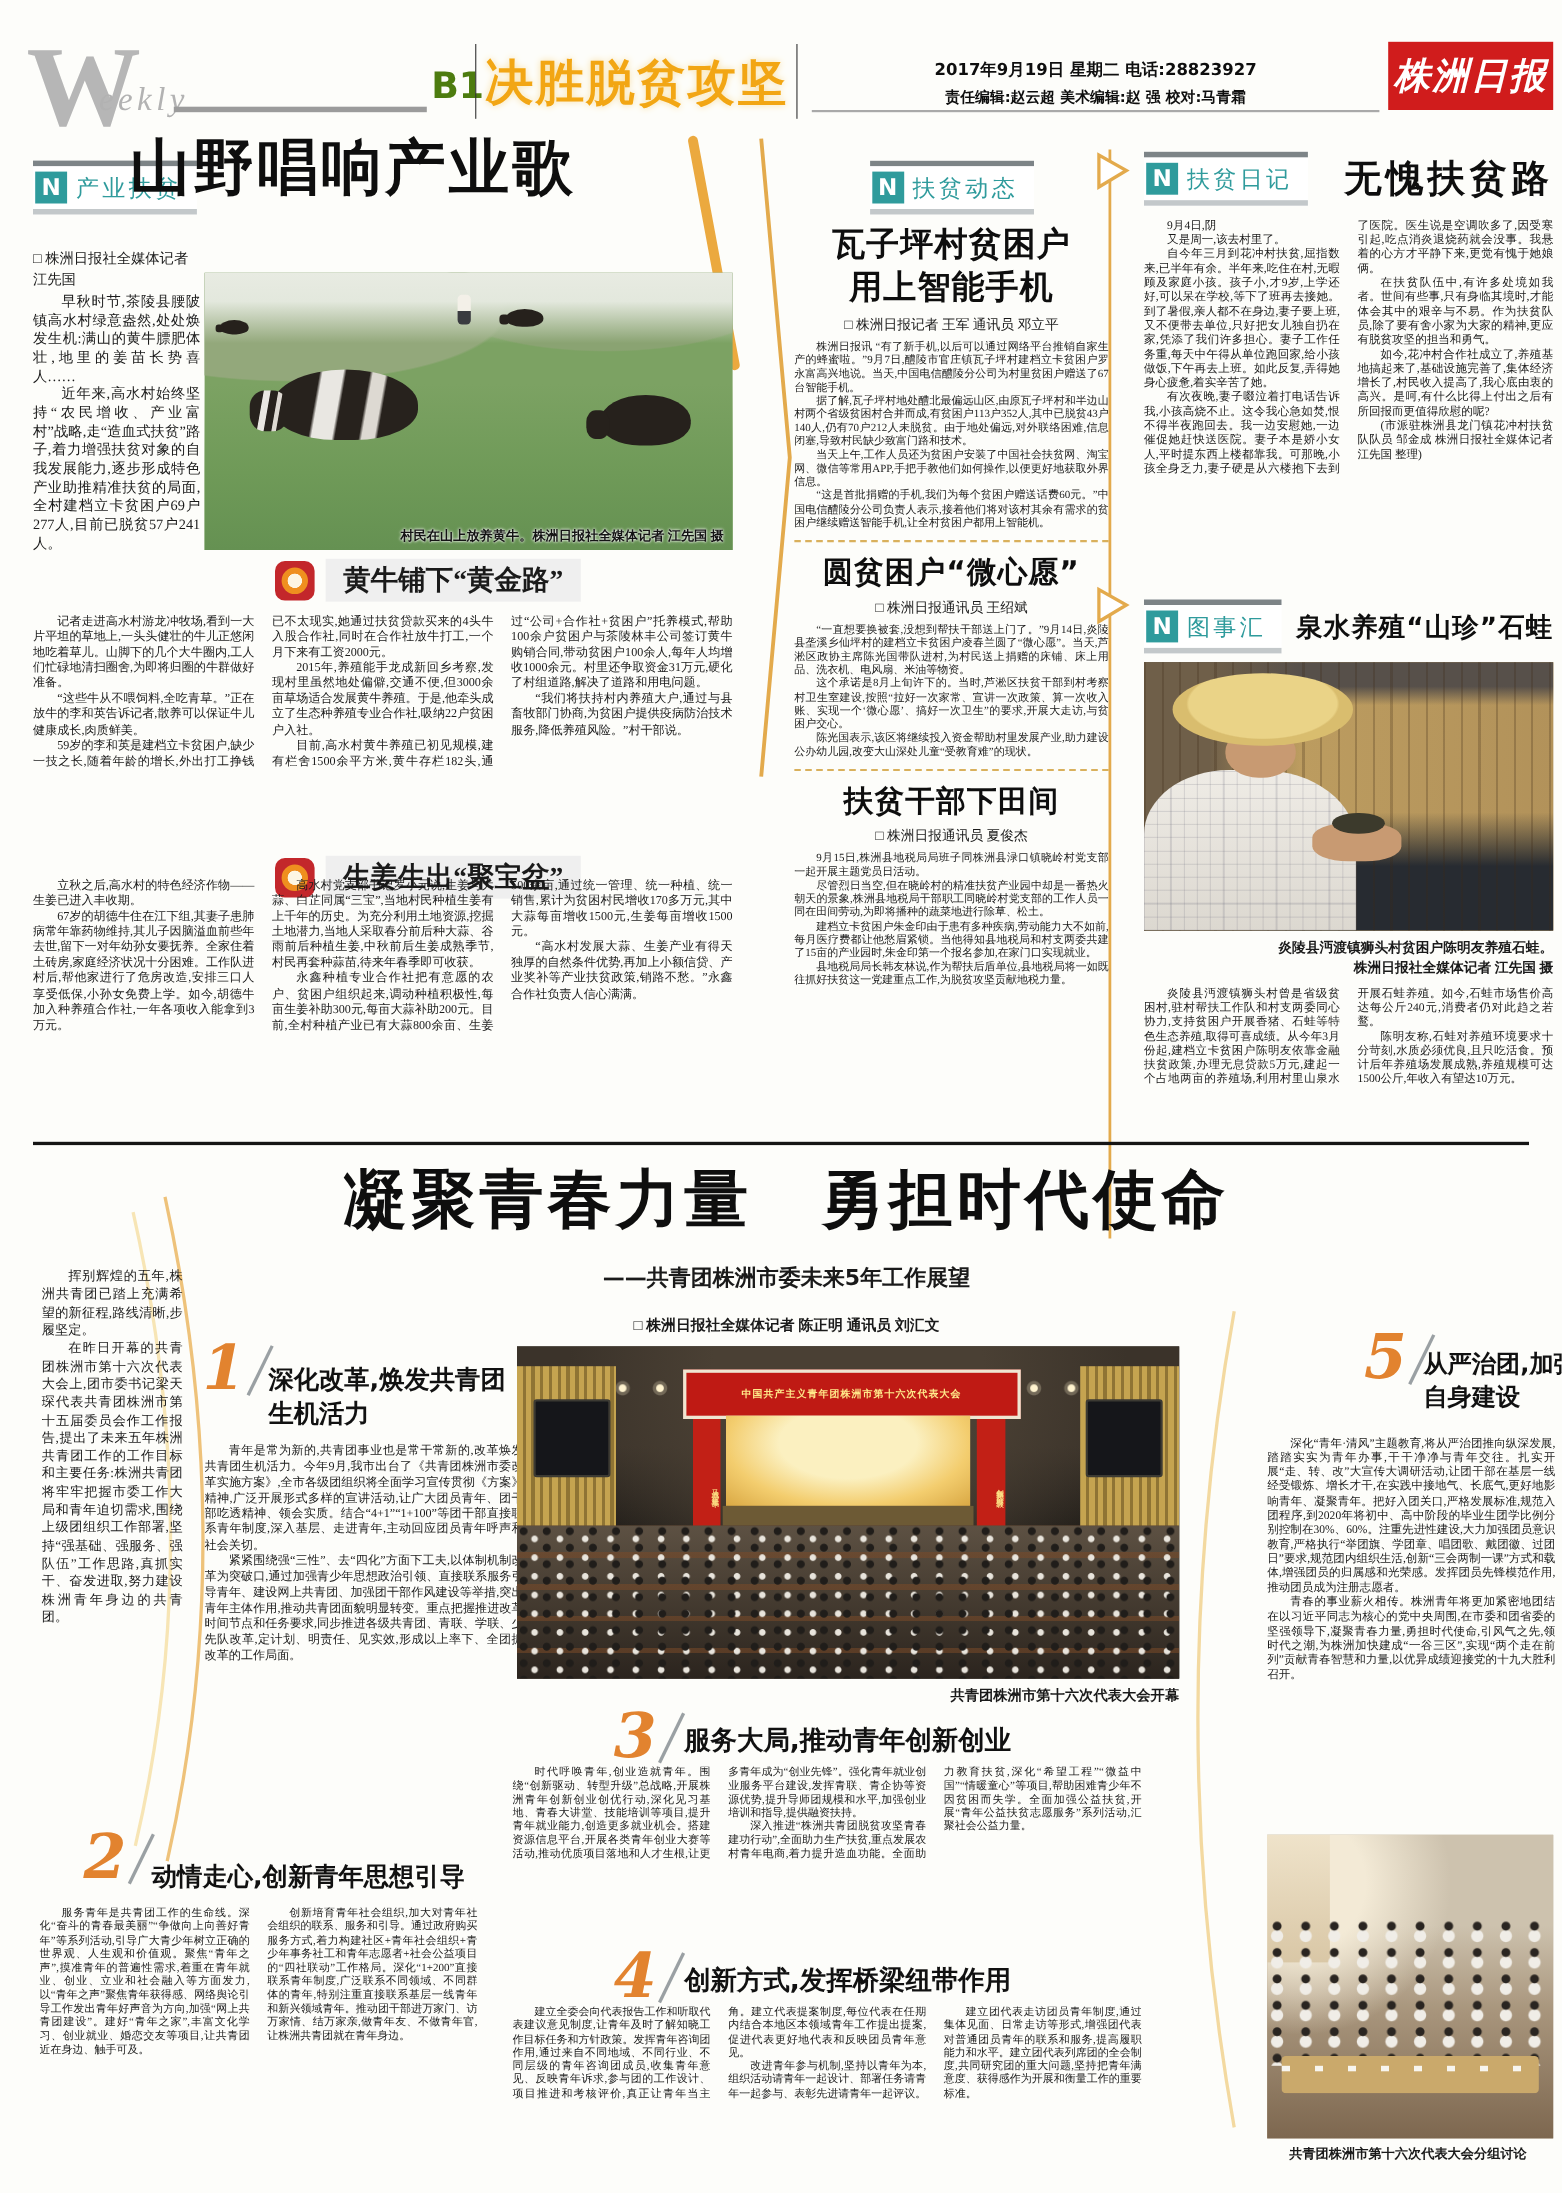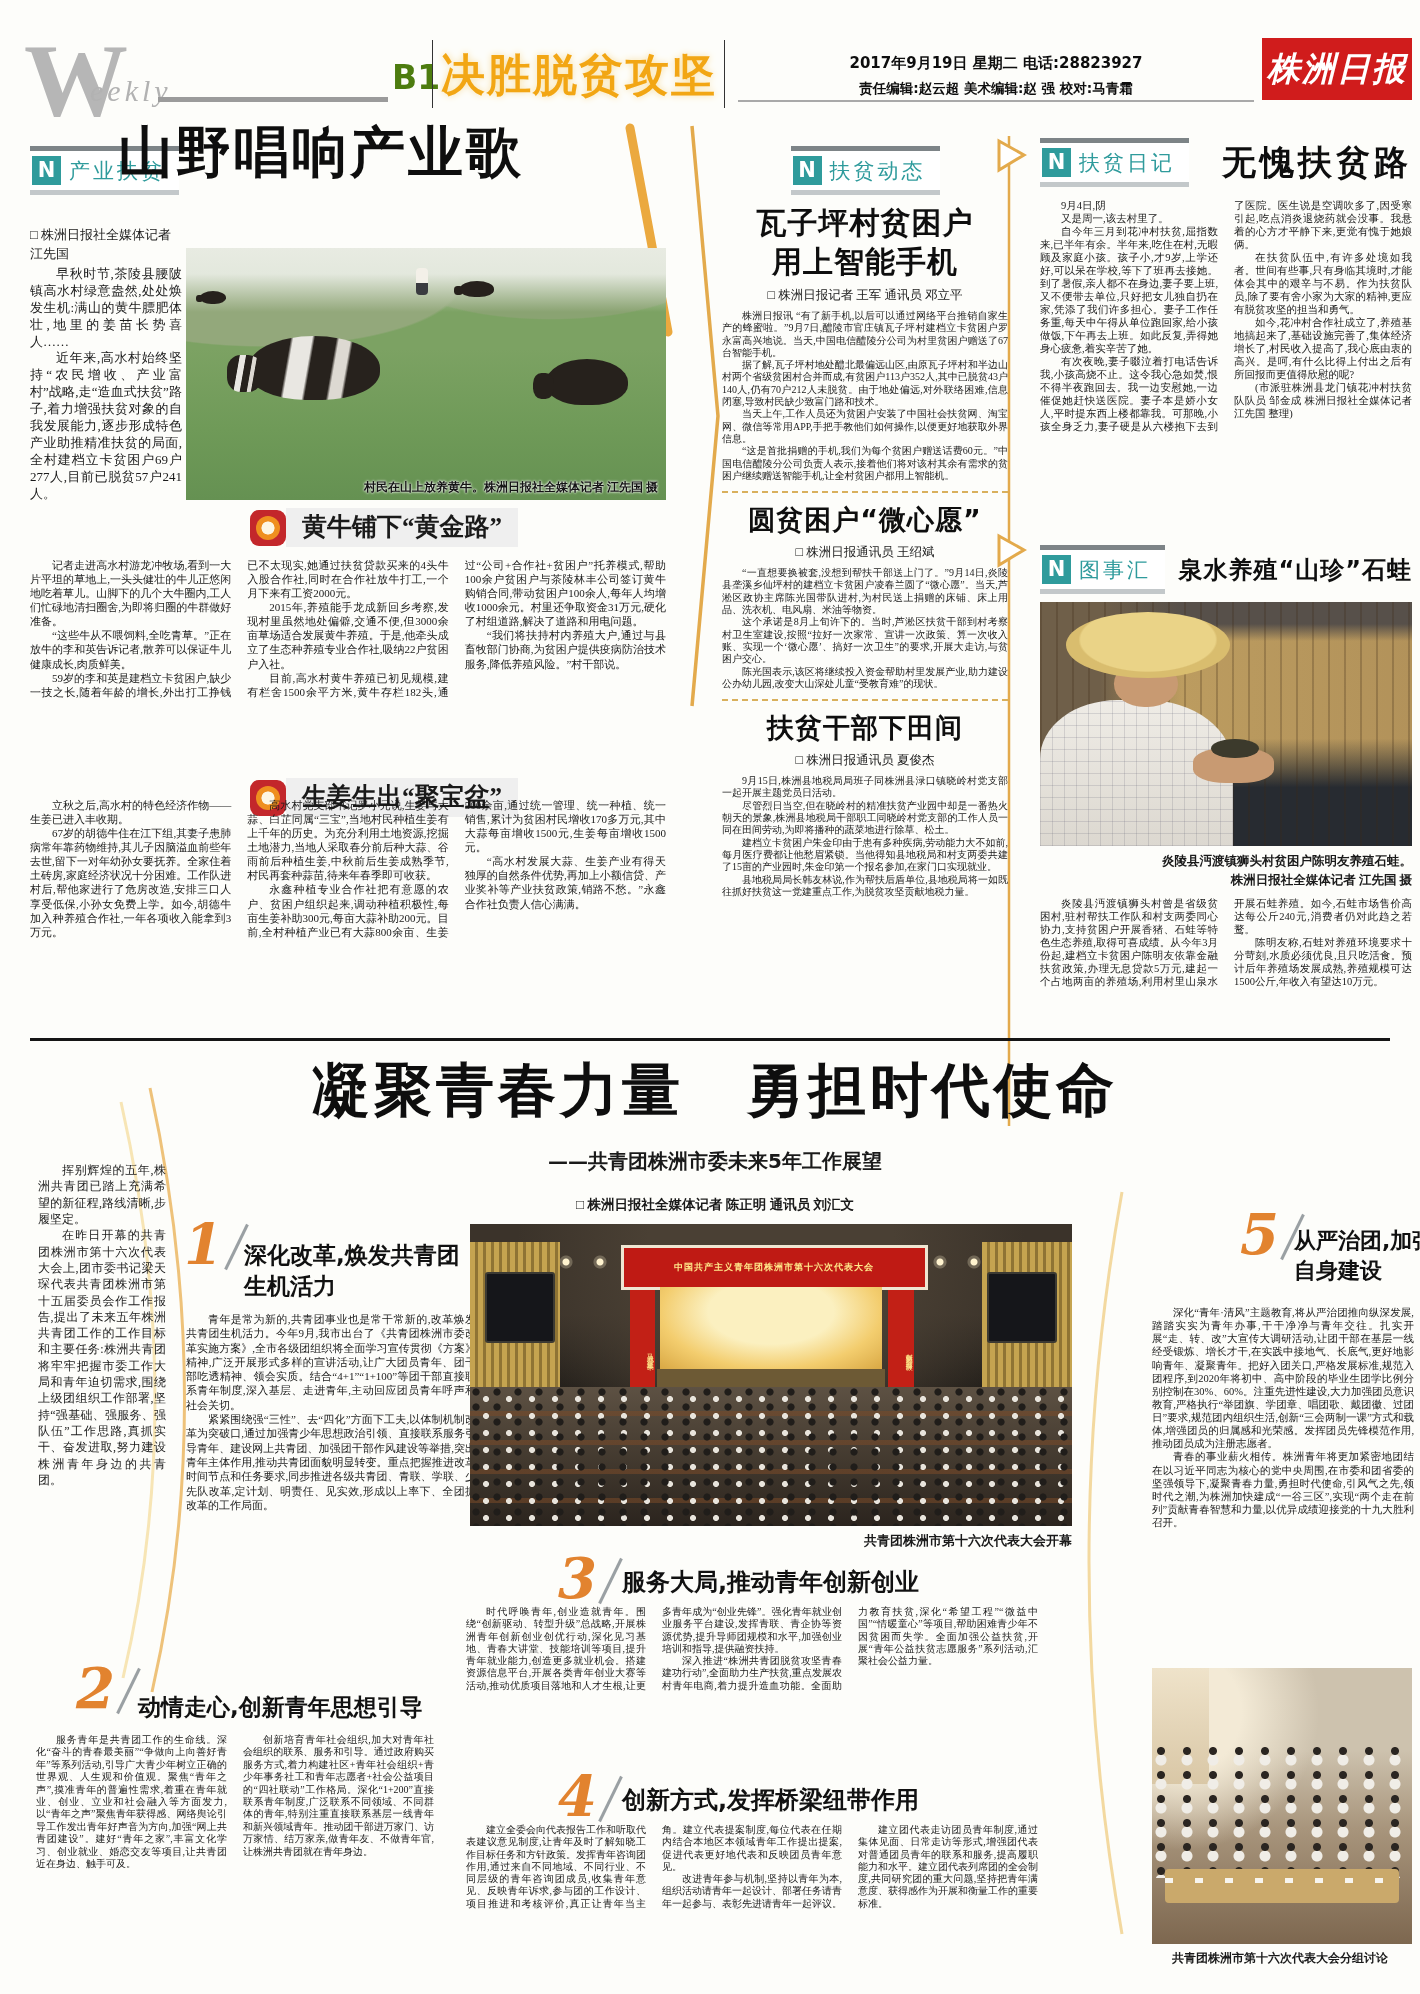--- a/index.html
+++ b/index.html
@@ -30,21 +30,21 @@
   .tag{display:inline-flex;align-items:center;gap:8px;padding:5px 14px 5px 2px;
        border-top:5px solid #7d8487;border-bottom:5px solid #c3c8ca;background:#fff;flex:none;}
   .tag .nbox{width:29px;height:29px;background:#2f9b9c;color:#fff;text-align:center;
              font-family:"DejaVu Sans",sans-serif;font-weight:bold;font-size:21px;line-height:29px;}
   .tag .tlabel{font-family:"DejaVu Sans",sans-serif;color:#2f9b9c;font-size:21px;letter-spacing:3px;white-space:nowrap;}
   .byline{font-size:12.5px;}
   .body-text p{margin:0;text-indent:2em;text-align:justify;}
   .cols-2{column-count:2;column-gap:16px;}
   .cols-3{column-count:3;column-gap:16px;}
   .dash{border:none;border-top:2px dashed #d9b05c;margin:9px 0;}
-  .subhead{display:flex;align-items:center;gap:0;}
+  .subhead{display:flex;align-items:center;gap:10px;}
   .subicon{width:36px;height:36px;border-radius:9px;background:#c3272b;position:relative;flex:none;}
   .subicon::after{content:"";position:absolute;inset:6px;border-radius:50%;
                   background:radial-gradient(circle,#fdf6e3 0 37%,#ef8f1f 40%);}
   .subtext{font-size:25px;font-weight:bold;background:#efefef;padding:2px 16px 4px;white-space:nowrap;}
   .secnum{font-style:italic;font-weight:bold;color:#e2832f;font-size:56px;line-height:1;
           font-family:"DejaVu Serif",serif;}
   .secnum::after{content:"";display:inline-block;width:3px;height:50px;background:#9aa0a3;
                  transform:rotate(26deg);margin-left:12px;vertical-align:-8px;}
   .sectitle{font-family:"DejaVu Sans",sans-serif;font-weight:bold;font-size:23px;line-height:1.35;color:#111;}
   .photo-cap{font-size:12px;font-weight:bold;}
@@ -111,21 +111,21 @@
   #frog-blob{position:absolute;left:46%;top:56%;width:13%;height:8%;background:#3c3a2c;border-radius:50%;}
   #frog-cap{margin-top:6px;text-align:right;font-size:12.5px;line-height:1.55;font-weight:bold;}
   #frog-cols{margin-top:6px;height:130px;font-size:10.5px;line-height:1.24;overflow:hidden;}
 
   #rule{left:30px;top:1038px;width:1360px;height:3px;background:#151515;}
 
   
   #yt-headline{left:200px;top:1052px;width:1030px;text-align:center;font-size:58px;letter-spacing:4px;}
   #yt-sub{left:200px;top:1148px;width:1030px;text-align:center;font-size:20px;font-family:"DejaVu Sans",sans-serif;font-weight:bold;}
   #yt-byline{left:200px;top:1196px;width:1030px;text-align:center;font-size:13.5px;font-weight:bold;}
-  #yt-intro{left:38px;top:1152px;width:128px;font-size:12px;line-height:1.36;margin-top:10px;}
+  #yt-intro{left:38px;top:1152px;width:128px;font-size:12px;line-height:1.36;}
   #s1-num{left:184px;top:1216px;}
   #s1-title{left:244px;top:1240px;width:238px;}
   #s1-body{left:186px;top:1312px;width:290px;height:344px;font-size:11px;line-height:1.3;overflow:hidden;}
   #s2-num{left:76px;top:1660px;}
   #s2-title{left:138px;top:1692px;width:345px;}
   #s2-body{left:36px;top:1734px;width:398px;height:256px;font-size:10px;line-height:1.24;overflow:hidden;}
   #s3-num{left:558px;top:1550px;}
   #s3-title{left:622px;top:1566px;width:430px;font-size:24px;}
   #s3-body{left:466px;top:1606px;width:572px;height:158px;font-size:10px;line-height:1.23;overflow:hidden;}
   #s4-num{left:558px;top:1768px;}

